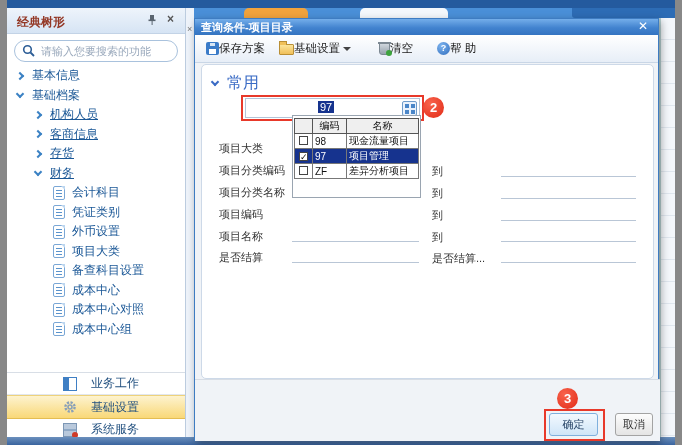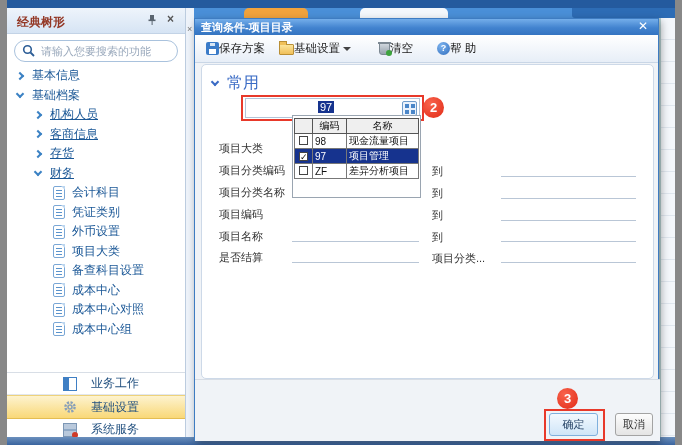--- a/index.html
+++ b/index.html
@@ -268,21 +268,21 @@
       <span class="flabel" style="top:98px">项目分类编码</span>
       <span class="flabel" style="top:120px">项目分类名称</span>
       <span class="flabel" style="top:142px">项目编码</span>
       <span class="flabel" style="top:164px">项目名称</span>
       <span class="flabel" style="top:185px">是否结算</span>
 
       <span class="tolabel" style="top:99px">到</span>
       <span class="tolabel" style="top:121px">到</span>
       <span class="tolabel" style="top:143px">到</span>
       <span class="tolabel" style="top:165px">到</span>
-      <span class="tolabel" style="top:186px">项目分类...</span>
+      <span class="tolabel" style="top:186px">是否结算...</span>
 
       <div class="uline ul-right" style="top:111px"></div>
       <div class="uline ul-right" style="top:133px"></div>
       <div class="uline ul-right" style="top:155px"></div>
       <div class="uline ul-right" style="top:176px"></div>
       <div class="uline ul-right" style="top:197px"></div>
       <div class="uline ul-left" style="top:176px"></div>
       <div class="uline ul-left" style="top:197px"></div>
 
       <div class="red-box2"></div>

